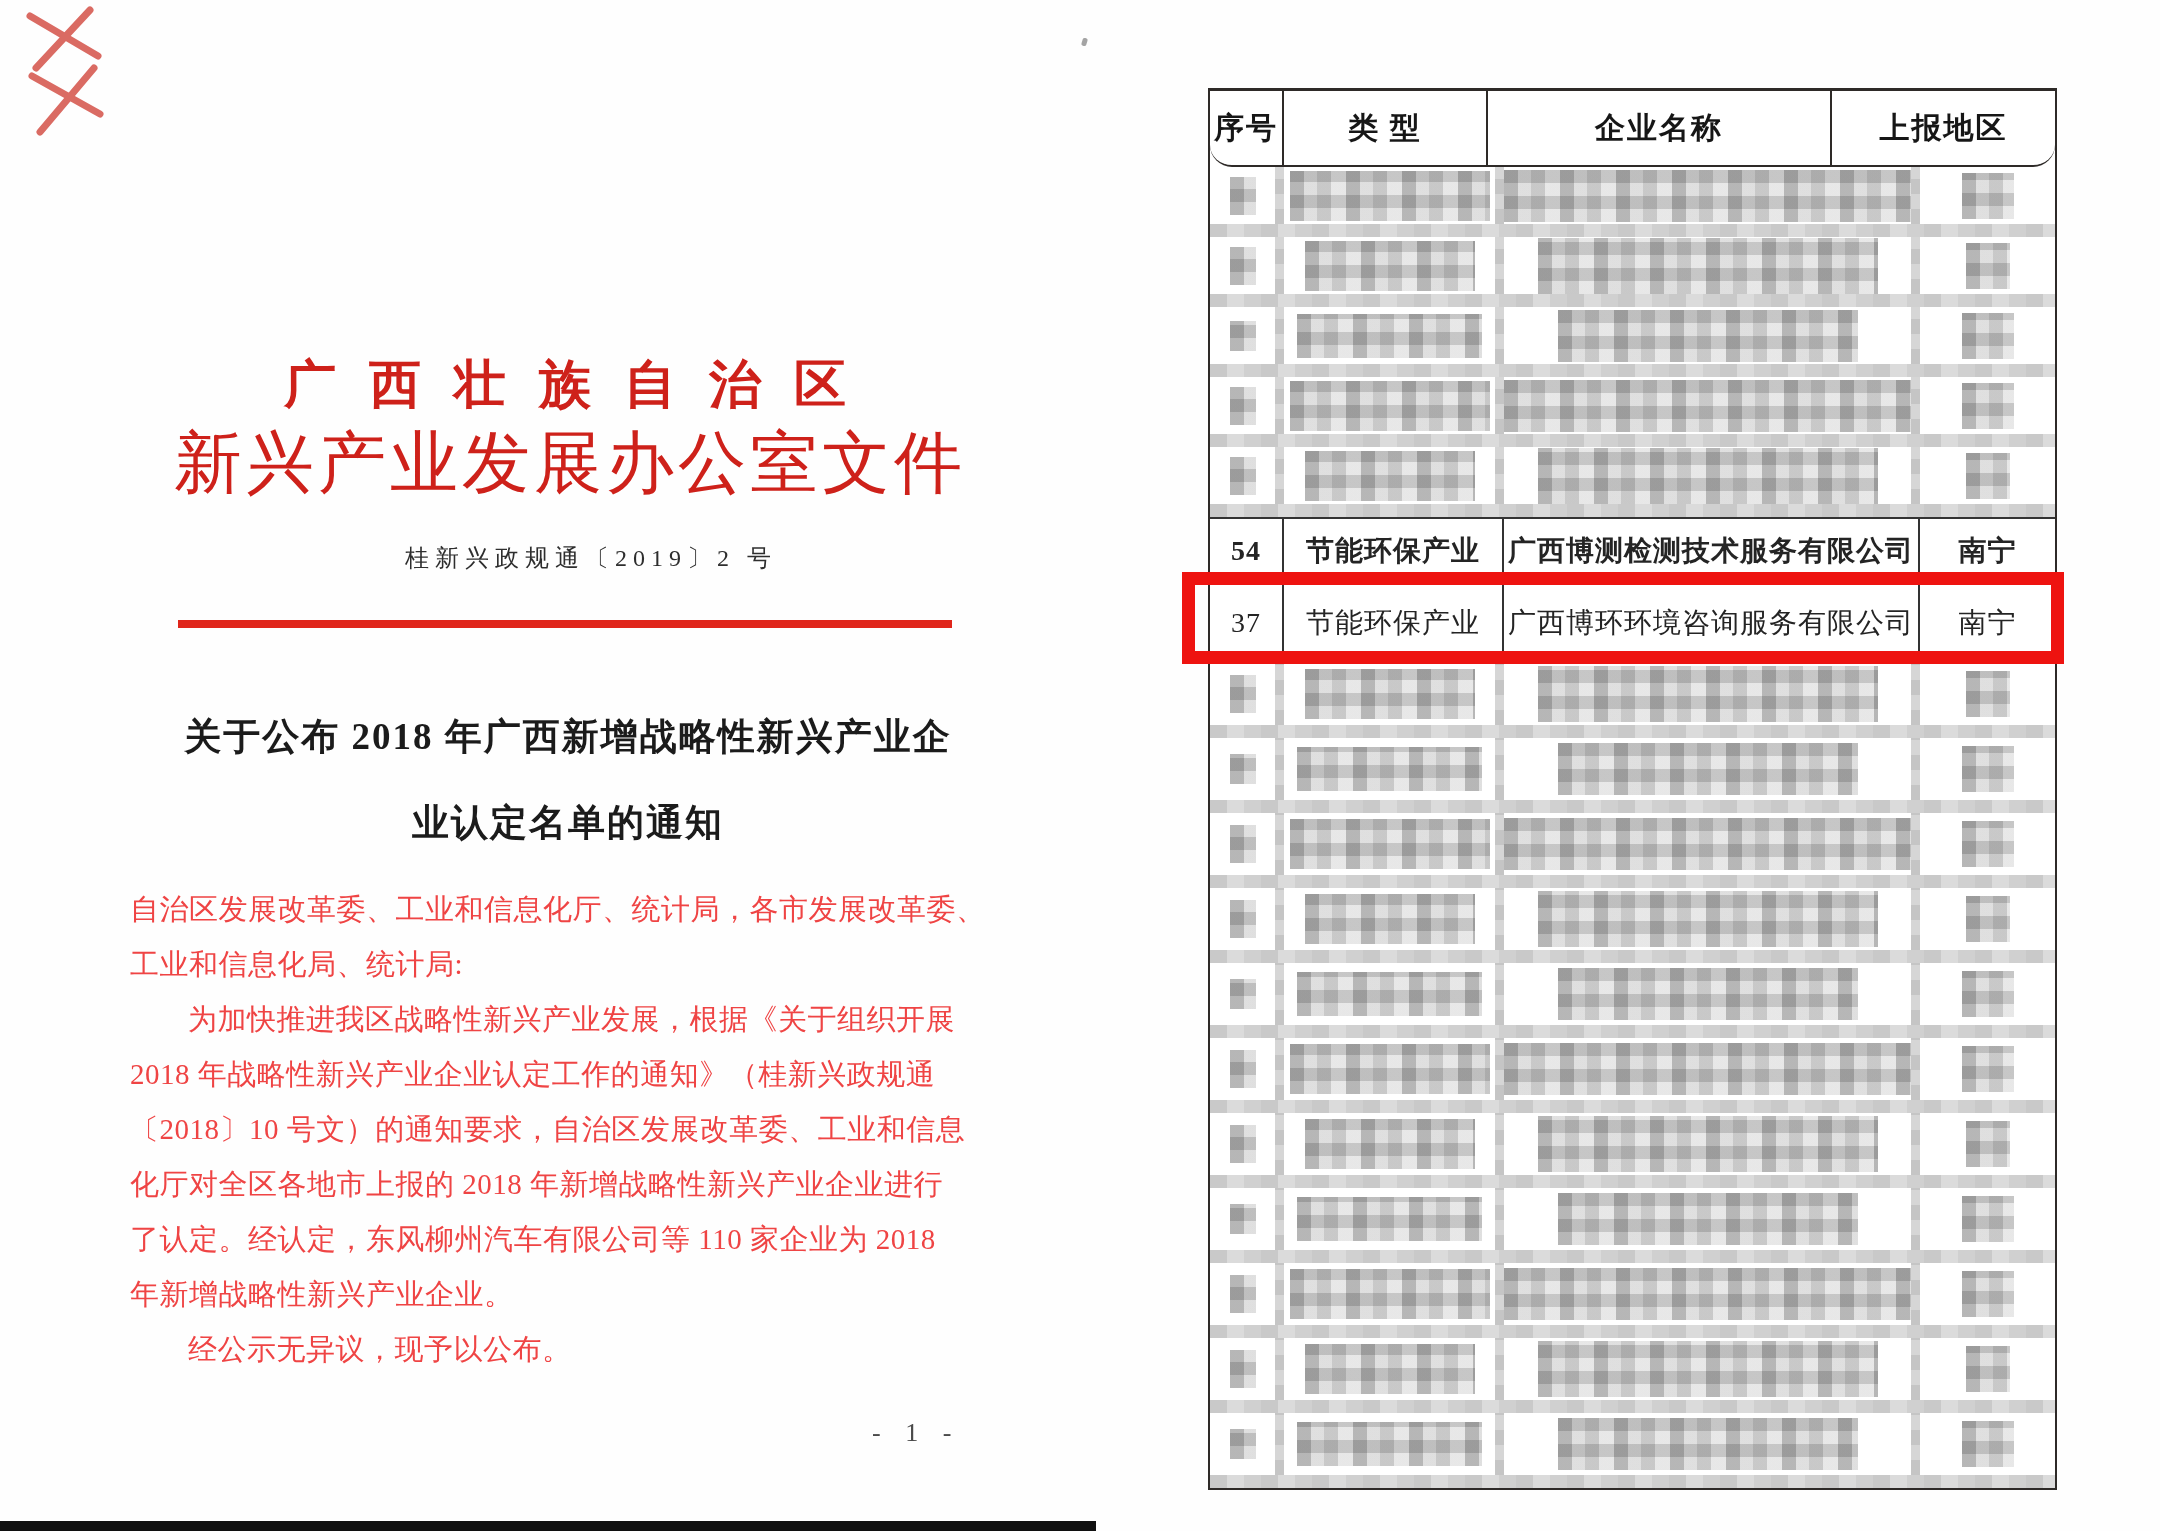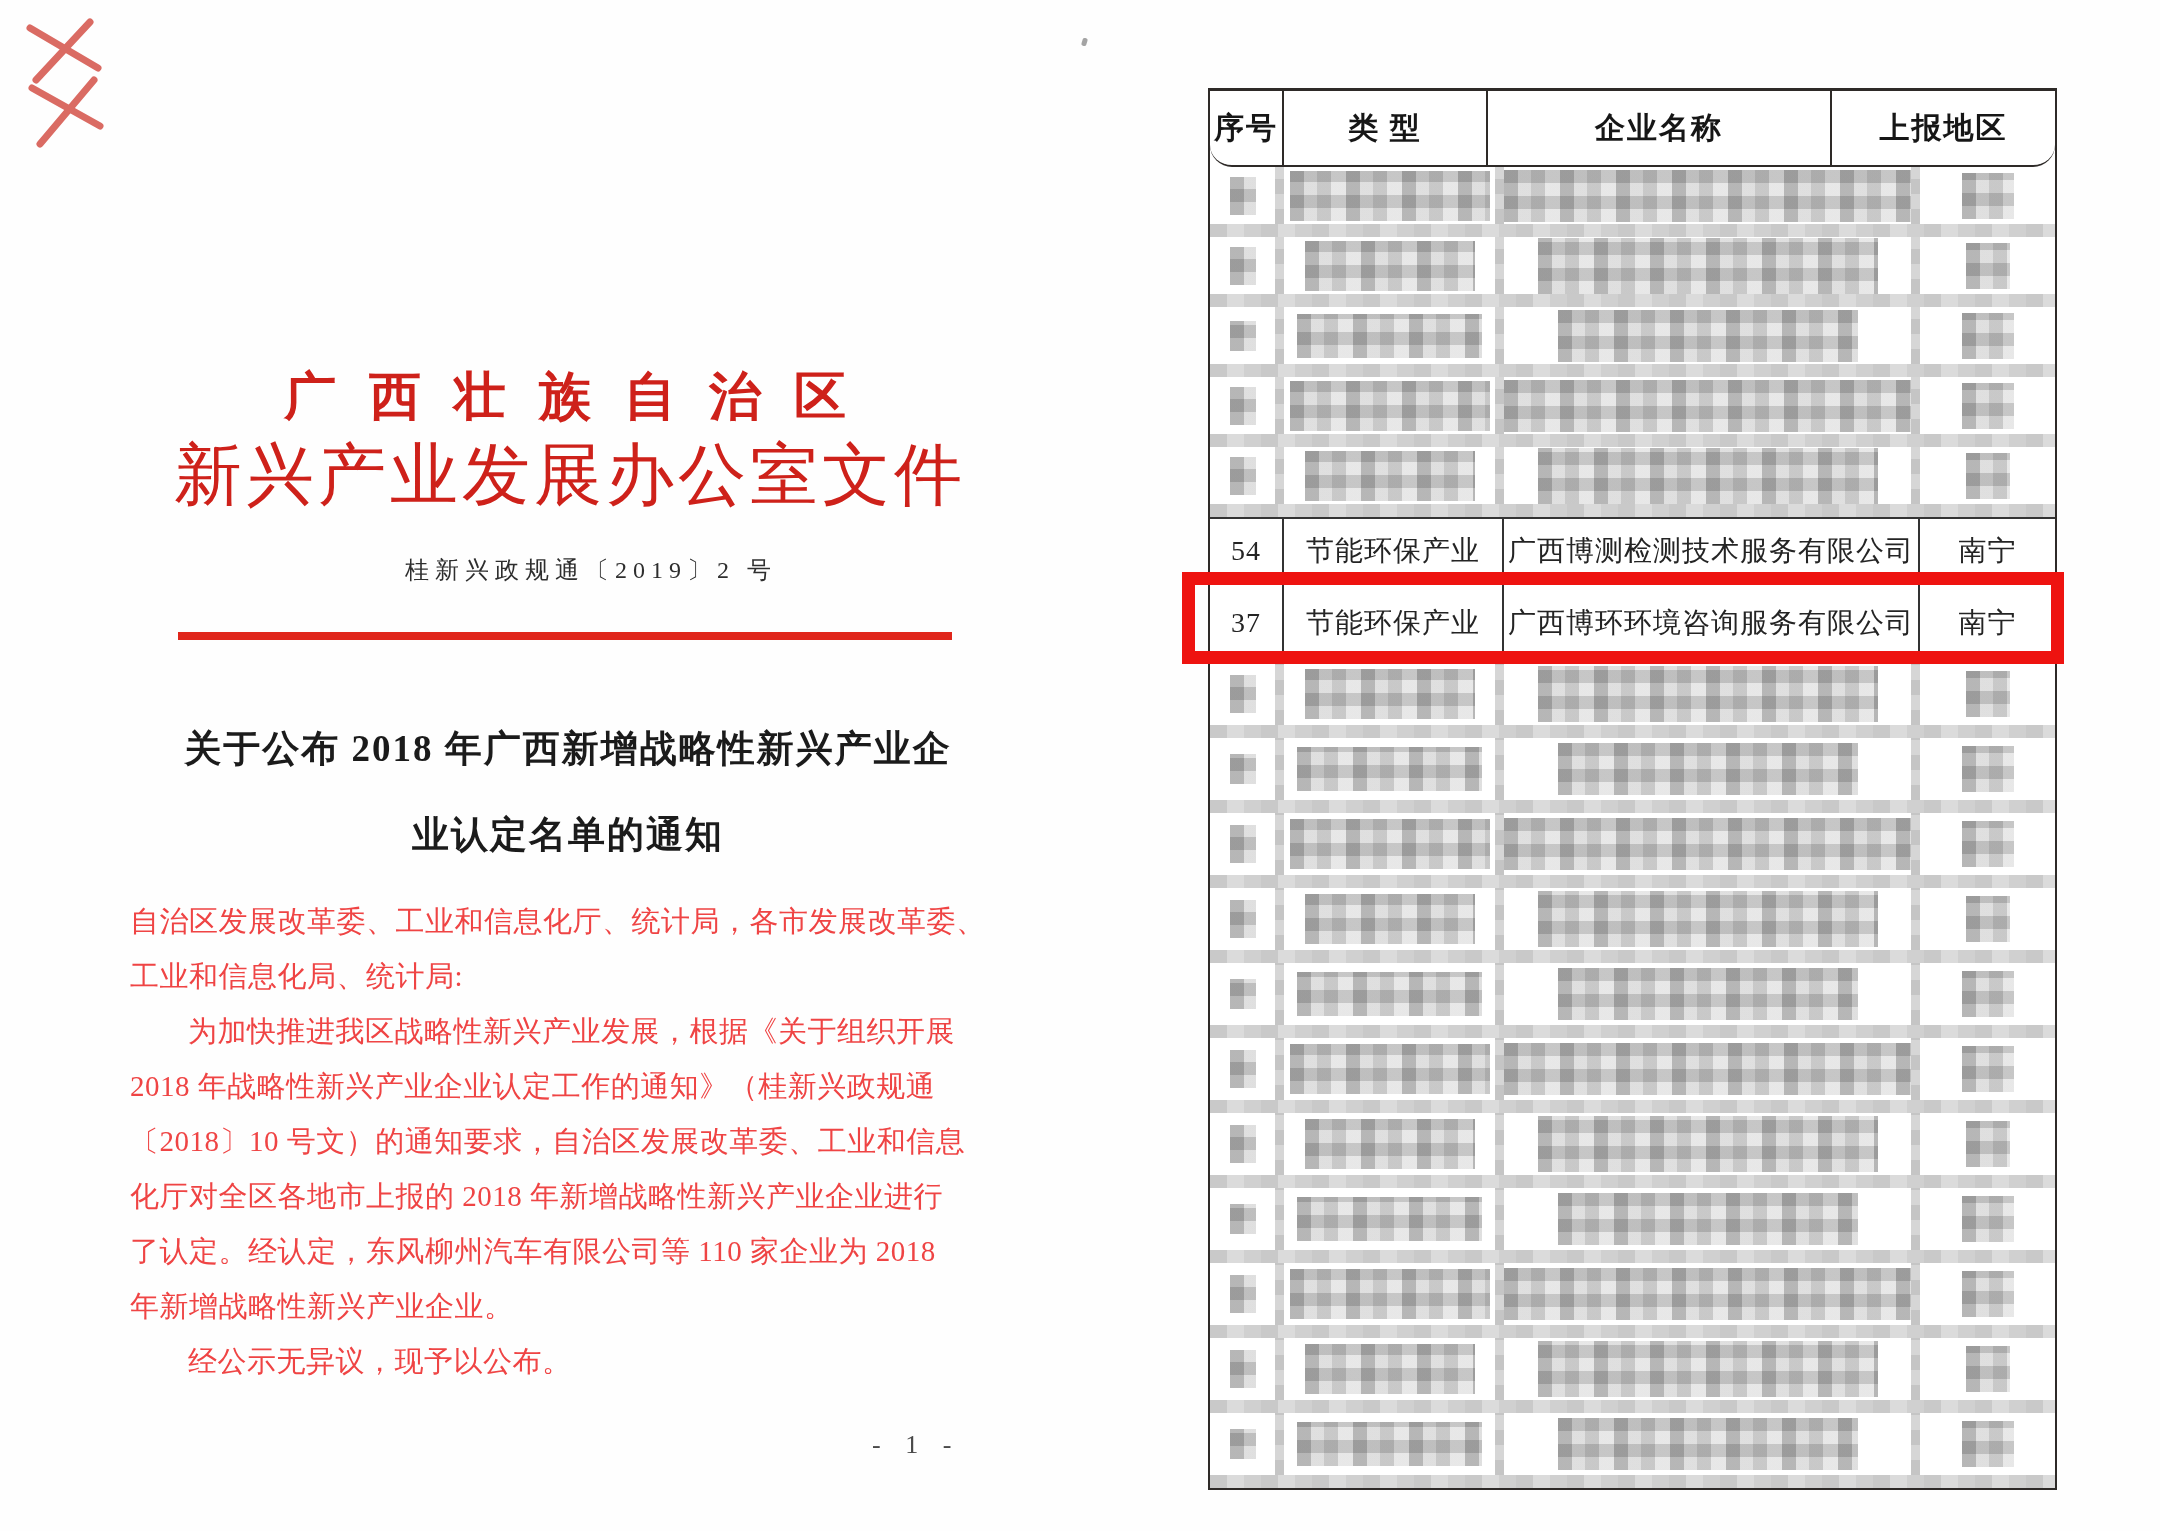--- a/index.html
+++ b/index.html
@@ -1,19 +1,19 @@
 <!DOCTYPE html>
 <html><head>
 <meta charset="utf-8">
 <style>
   html,body{margin:0;padding:0;background:#ffffff;}
   .canvas{position:relative;width:2160px;height:1531px;background:#fefefe;overflow:hidden;
           font-family:"Liberation Serif","DejaVu Serif",serif;color:#222;}
   
-  .doc-page{position:absolute;left:0;top:12px;width:1100px;height:1171px;}
+  .doc-page{position:absolute;left:0;top:0;width:1100px;height:1171px;}
   .scribble{position:absolute;left:22px;top:4px;}
   .org1{position:absolute;left:130px;top:350px;width:880px;text-align:center;
         font-size:52px;font-weight:bold;letter-spacing:10px;color:var(--red-title);white-space:nowrap;}
   .org2{position:absolute;left:115px;top:418px;width:910px;text-align:center;
         font-size:68px;font-weight:normal;letter-spacing:4px;color:var(--red-title);white-space:nowrap;}
   .docnum{position:absolute;left:405px;top:542px;font-size:24px;letter-spacing:6px;color:#2e2e2e;white-space:nowrap;}
   .redrule{position:absolute;left:178px;top:620px;width:774px;height:8px;background:var(--red-rule);}
   .dtitle{position:absolute;left:158px;width:820px;text-align:center;font-size:37px;font-weight:bold;
           letter-spacing:2px;color:#1b1b1b;white-space:nowrap;}
   .dtitle.t1{top:712px;}
@@ -54,21 +54,21 @@
        repeating-linear-gradient(90deg,rgba(40,40,40,.28) 0 14px,rgba(120,120,120,.12) 14px 27px,rgba(70,70,70,.22) 27px 41px,rgba(180,180,180,.10) 41px 56px),
        repeating-linear-gradient(0deg,rgba(255,255,255,.5) 0 13px,rgba(90,90,90,.15) 13px 26px);}
   .m-sn{width:26px;height:38px;}
   .m-type{width:200px;height:50px;}
   .m-co{width:410px;height:52px;}
   .m-rg{width:52px;height:46px;}
   .v1 .m-type{width:170px;} .v1 .m-co{width:340px;height:56px;} .v1 .m-rg{width:44px;}
   .v2 .m-type{width:185px;height:44px;} .v2 .m-co{width:300px;} .v2 .m-sn{height:30px;}
   
   .crow{display:flex;border-top:2px solid #333;box-sizing:border-box;}
-  .crow.r54{height:66px;}
+  .crow.r54{height:66px;font-weight:bold;}
   .crow.r55{height:80px;border-bottom:2px solid #333;}
   .cc{display:flex;align-items:center;justify-content:center;font-size:28px;letter-spacing:1px;
       box-sizing:border-box;color:#242424;}
   .cc.c0{width:74px;border-right:2px solid #333;}
   .cc.c1{width:220px;border-right:2px solid #333;}
   .cc.c2{width:416px;border-right:2px solid #333;}
   .cc.c3{flex:1;}
   .redbox{position:absolute;left:82px;top:572px;width:882px;height:92px;box-sizing:border-box;
           border:13px solid var(--red-box);z-index:5;}
 </style>

